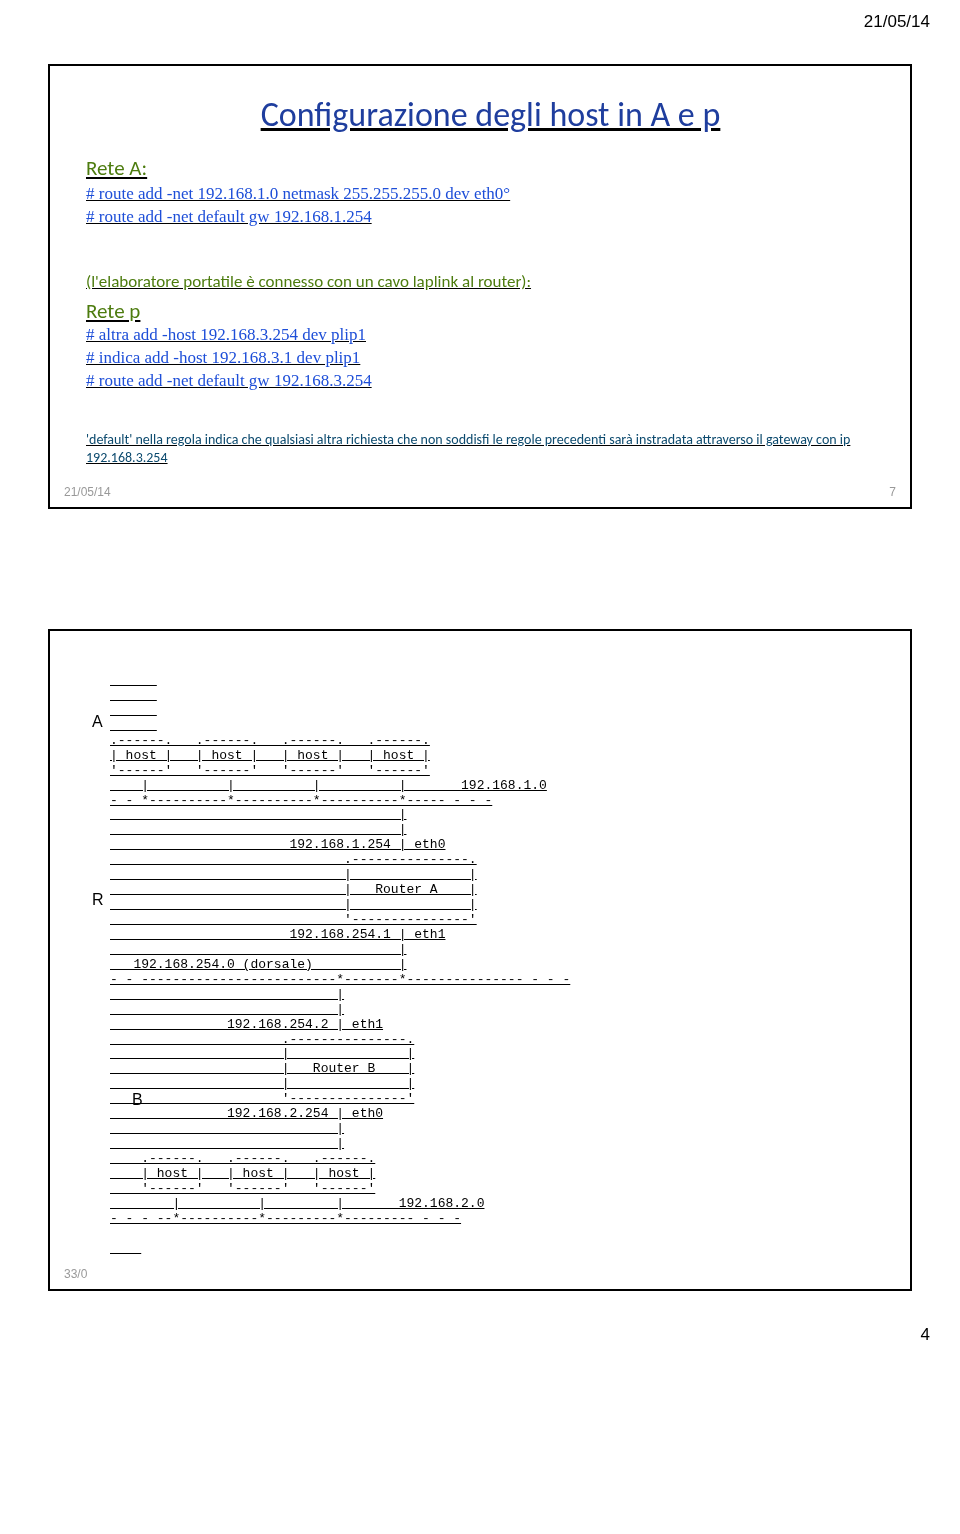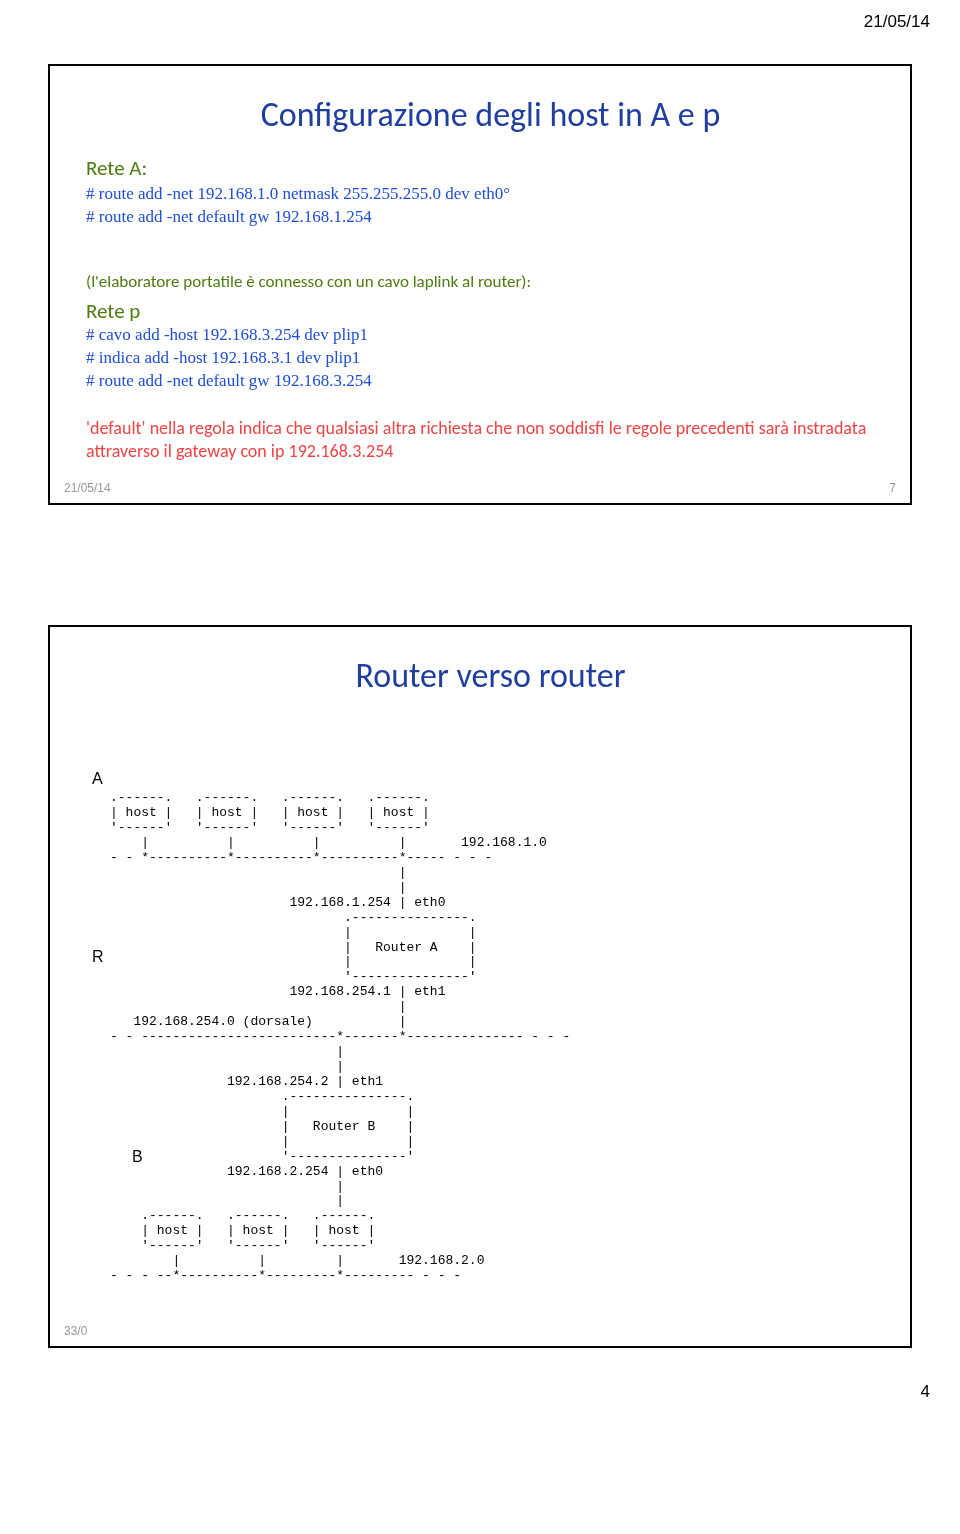--- a/index.html
+++ b/index.html
@@ -15,20 +15,21 @@
     font-size: 17px;
     color: #000;
   }
   .slide-frame {
     border: 2px solid #000;
     margin: 20px 48px 20px 48px;
     box-sizing: border-box;
   }
   .slide-inner {
     padding: 28px 15px 12px 36px;
+    text-decoration: underline;
   }
   .slide-title {
     color: #1f3e9e;
     font-family: Calibri, Arial, sans-serif;
     font-size: 34px;
     text-align: center;
     margin-bottom: 20px;
   }
   .p-label {
     color: #4d7c0f;
@@ -38,24 +39,24 @@
   }
   .p-code {
     font-family: "Times New Roman", serif;
     font-size: 17px;
     color: #1d4ed8;
     margin: 0;
     line-height: 1.35;
   }
   .p-note {
     font-family: Calibri, Arial, sans-serif;
-    font-size: 18px;
-    color: #ef4444;
+    font-size: 14px;
+    color: #0c4a6e;
     line-height: 1.3;
-    margin-top: 24px;
+    margin-top: 38px;
   }
   .slide-footer {
     display: flex;
     justify-content: space-between;
     font-size: 12px;
     color: #999;
     padding: 6px 14px 8px 14px;
   }
   .ascii-wrap {
     font-family: "Courier New", monospace;
@@ -90,37 +91,36 @@
     <div class="slide-title">Configurazione degli host in A e p</div>
 
     <div class="p-label">Rete A:</div>
     <div class="p-code"># route add -net 192.168.1.0 netmask 255.255.255.0 dev eth0°</div>
     <div class="p-code"># route add -net default gw 192.168.1.254</div>
 
     <div style="height:42px"></div>
 
     <div class="p-label" style="font-size:17px;margin-top:0">(l'elaboratore portatile è connesso con un cavo laplink al router):</div>
     <div class="p-label" style="margin-bottom:0">Rete p</div>
-    <div class="p-code"># cavo add -host 192.168.3.254 dev plip1</div>
+    <div class="p-code"># altra add -host 192.168.3.254 dev plip1</div>
     <div class="p-code"># indica add -host 192.168.3.1 dev plip1</div>
     <div class="p-code"># route add -net default gw 192.168.3.254</div>
 
     <div class="p-note">'default' nella regola indica che qualsiasi altra richiesta che non soddisfi le regole precedenti sarà instradata attraverso il gateway con ip 192.168.3.254</div>
   </div>
   <div class="slide-footer">
     <span>21/05/14</span>
     <span>7</span>
   </div>
 </div>
 
 <div class="gap"></div>
 
 <div class="slide-frame">
   <div class="slide-inner" style="padding-bottom:4px">
-    <div class="slide-title">Router verso router</div>
 
     <div class="ascii-wrap">
       <span class="ascii-marker" style="top:54px;left:6px">A</span>
       <span class="ascii-marker" style="top:232px;left:6px">R</span>
       <span class="ascii-marker" style="top:432px;left:46px">B</span>
       <pre style="margin:0;font-family:inherit">.------.   .------.   .------.   .------.
 | host |   | host |   | host |   | host |
 '------'   '------'   '------'   '------'
     |          |          |          |       192.168.1.0
 - - *----------*----------*----------*----- - - -

